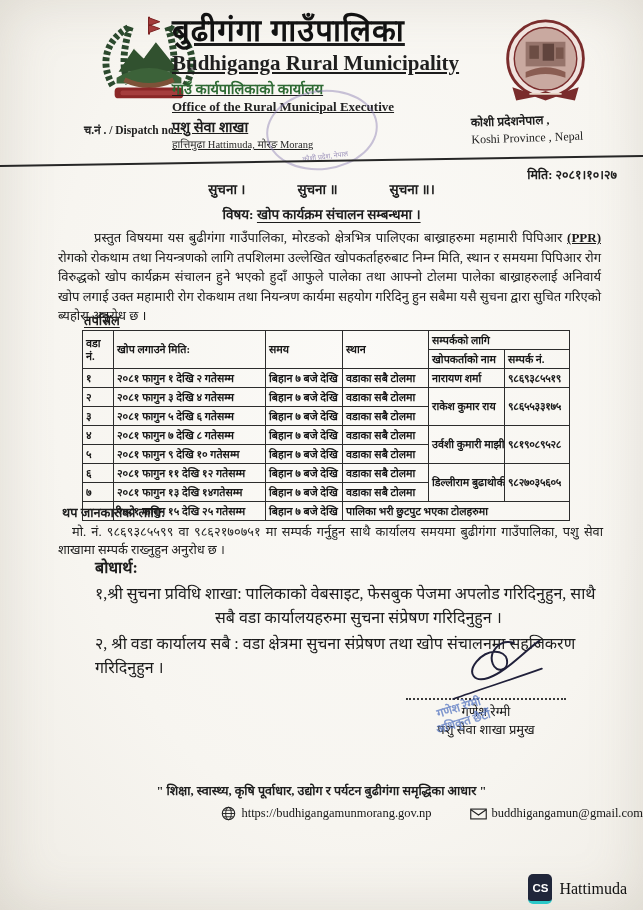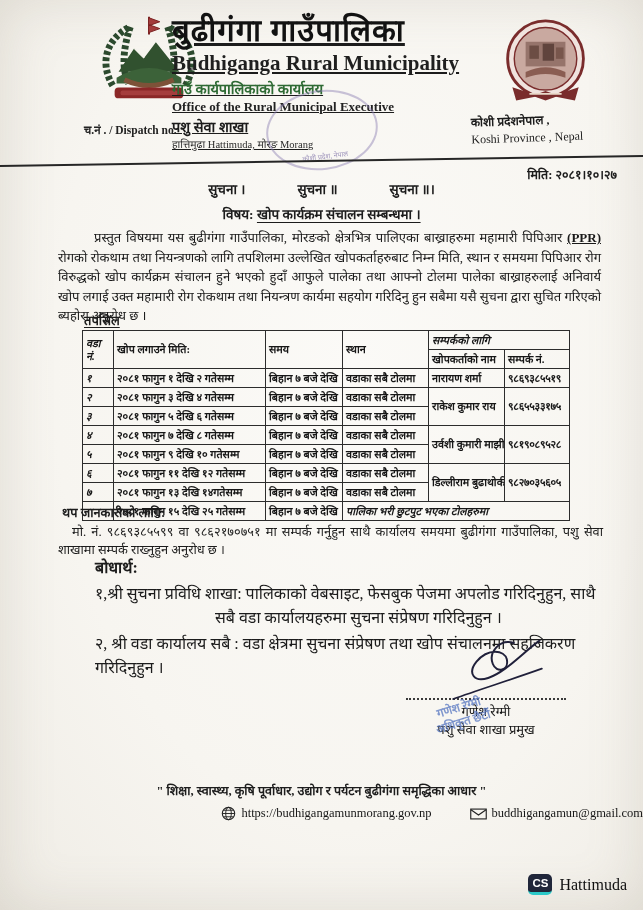--- a/index.html
+++ b/index.html
@@ -45,21 +45,21 @@
   .tapsil{position:absolute;left:84px;top:311px;font-size:13px;font-weight:bold;text-decoration:underline;text-underline-offset:2px;}
   
   table.sched{
     position:absolute;left:82px;top:330px;width:487px;border-collapse:collapse;table-layout:fixed;
     font-size:10.8px;font-weight:bold;color:#171717;
   }
   table.sched td,table.sched th{border:1.3px solid #2c2c2c;padding:1px 3px;line-height:1.15;height:16px;vertical-align:middle;text-align:left;}
   table.sched th{font-weight:bold;}
   col.c-ward{width:31px;} col.c-date{width:152px;} col.c-time{width:77px;}
   col.c-place{width:86px;} col.c-name{width:76px;} col.c-phone{width:65px;}
-  .t-center{text-align:center;font-style:italic;}
+  .t-center{text-align:center;}
   .nowrap{white-space:nowrap;overflow:hidden;}
   .phone-cell{letter-spacing:-0.3px;white-space:nowrap;overflow:hidden;}
   
   .more-info{position:absolute;left:58px;right:40px;top:504px;font-size:12.8px;line-height:1.45;}
   .mi-label{font-weight:bold;margin-left:4px;}
   .mi-text{text-align:justify;text-indent:14px;}
   .cc{position:absolute;left:95px;right:42px;top:556px;font-size:16px;line-height:1.5;}
   .cc-label{font-weight:bold;margin-bottom:1px;}
   .cc-item{margin-top:2px;}
   .cc1{padding-left:120px;text-indent:-120px;}
@@ -72,21 +72,21 @@
   .officer-stamp{
     position:absolute;left:42px;top:48px;transform:rotate(-17deg);
     color:rgba(96,126,196,.80);font-size:12px;font-weight:bold;line-height:1.25;white-space:nowrap;pointer-events:none;
   }
   
   .slogan{position:absolute;left:0;right:0;top:782px;text-align:center;font-size:12.5px;font-weight:bold;color:#1d1d1d;}
   .contacts{position:absolute;left:0;right:0;top:806px;display:flex;justify-content:flex-end;gap:38px;font-size:12.5px;color:#161616;}
   .c-item{display:flex;align-items:center;gap:5px;}
   .cam{position:absolute;right:16px;top:874px;display:flex;align-items:center;gap:7px;}
   .cs-badge{
-    width:24px;height:21px;background:#20263a;border-radius:5px;color:#fff;
+    width:24px;height:30px;background:#20263a;border-radius:5px;color:#fff;
     font-family:"Liberation Sans","DejaVu Sans",sans-serif;font-weight:bold;font-size:11.5px;
     display:flex;align-items:center;justify-content:center;
     border-bottom:3px solid #2bc8c8;box-sizing:border-box;
   }
   .cam-name{font-size:16px;color:#101010;}
 </style>
 </head>
 <body>
 
 <div class="page">

